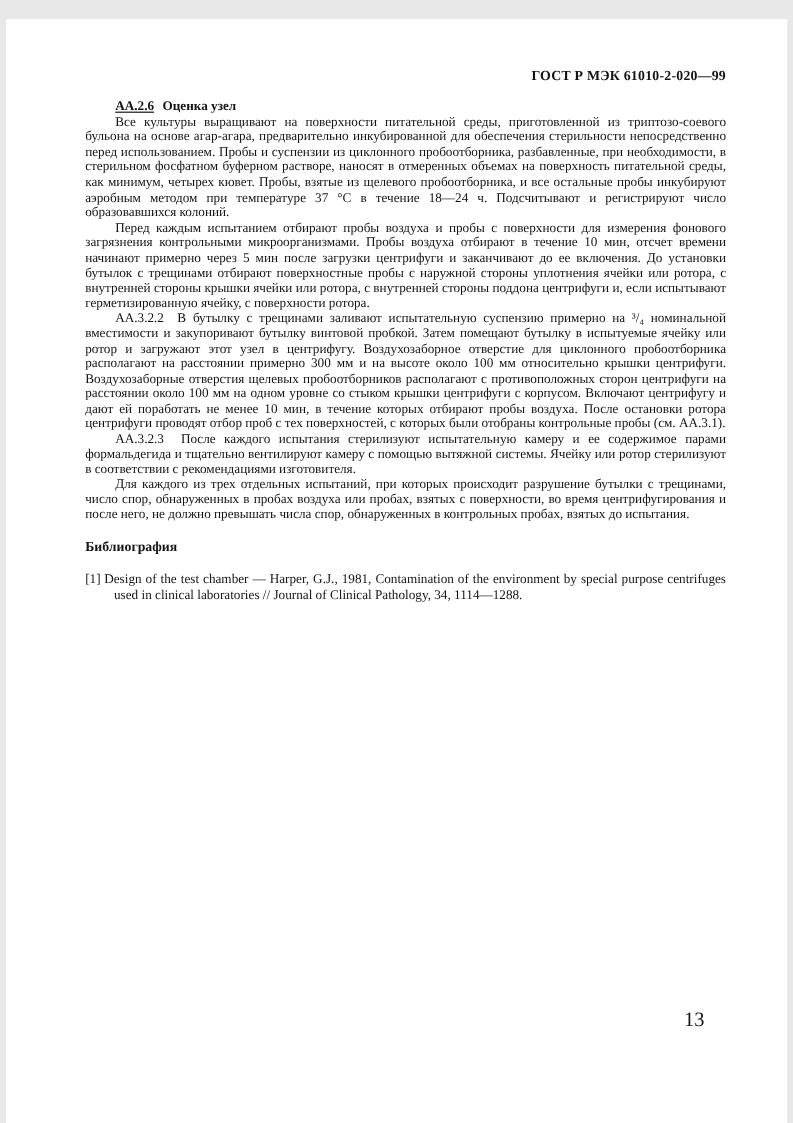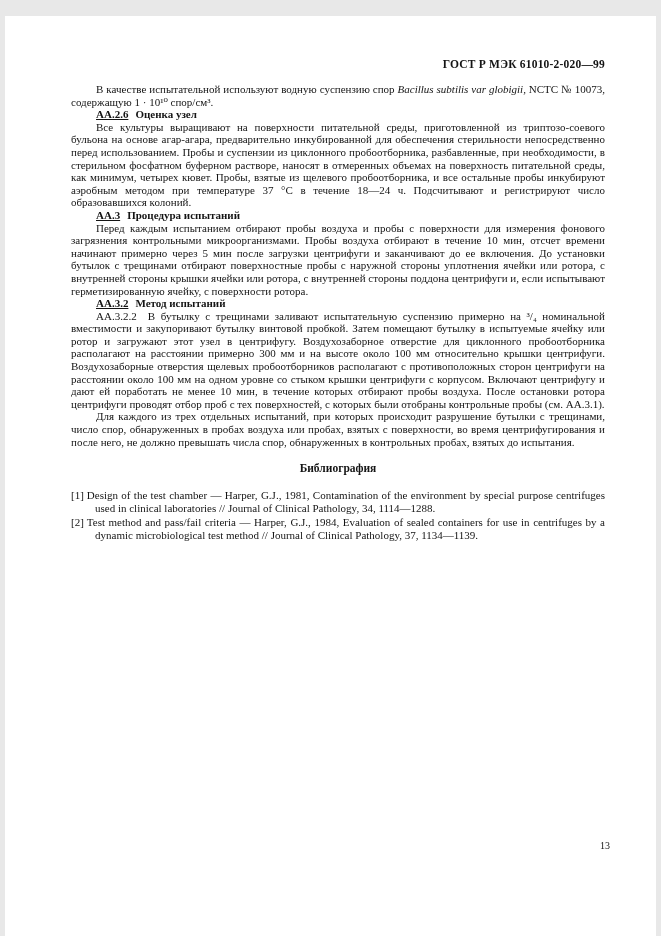--- a/index.html
+++ b/index.html
@@ -35,67 +35,64 @@
   }
   .heading {
     margin: 0 0 0 25px;
     font-size: 11px;
     line-height: 12.6px;
     font-weight: bold;
   }
   .heading .hnum { margin-right: 7px; text-decoration: underline; }
   .bibliography { margin-top: 14px; }
   .bib-title {
-    text-align: center;
+    text-align: left;
     font-weight: bold;
     font-size: 11.5px;
     line-height: 13px;
     margin-bottom: 14px;
   }
   .bib-item {
     font-size: 11px;
     line-height: 13.2px;
     text-align: justify;
     padding-left: 24px;
     text-indent: -24px;
     margin: 0;
   }
   .bib-num { margin-right: 3px; }
   .page-number {
     position: absolute;
     top: 824px;
-    right: 46px;
-    font-size: 10px;
+    right: 69px;
+    font-size: 17px;
   }
   .italic { font-style: italic; }
 </style>
 </head>
 <body>
 
 <div class="page">
   <div class="inner">
 
     <div class="running-header">ГОСТ Р МЭК 61010-2-020—99</div>
 
-    <p class="para"><span>В качестве испытательной используют водную суспензию спор </span><span class="italic">Bacillus subtilis var globigii</span><span>, NCTC № 10073, содержащую 1 · 10¹⁰ спор/см³.</span></p>
 
     <p class="heading"><span class="hnum">АА.2.6</span><span>Оценка узел</span></p>
     <p class="para">Все культуры выращивают на поверхности питательной среды, приготовленной из триптозо-соевого бульона на основе агар-агара, предварительно инкубированной для обеспечения стерильности непосредственно перед использованием. Пробы и суспензии из циклонного пробоотборника, разбавленные, при необходимости, в стерильном фосфатном буферном растворе, наносят в отмеренных объемах на поверхность питательной среды, как минимум, четырех кювет. Пробы, взятые из щелевого пробоотборника, и все остальные пробы инкубируют аэробным методом при температуре 37 °С в течение 18—24 ч. Подсчитывают и регистрируют число образовавшихся колоний.</p>
 
-    <p class="heading"><span class="hnum">АА.3</span><span>Процедура испытаний</span></p>
 
     <p class="para">Перед каждым испытанием отбирают пробы воздуха и пробы с поверхности для измерения фонового загрязнения контрольными микроорганизмами. Пробы воздуха отбирают в течение 10 мин, отсчет времени начинают примерно через 5 мин после загрузки центрифуги и заканчивают до ее включения. До установки бутылок с трещинами отбирают поверхностные пробы с наружной стороны уплотнения ячейки или ротора, с внутренней стороны крышки ячейки или ротора, с внутренней стороны поддона центрифуги и, если испытывают герметизированную ячейку, с поверхности ротора.</p>
 
-    <p class="heading"><span class="hnum">АА.3.2</span><span>Метод испытаний</span></p>
     <p class="para">АА.3.2.2&nbsp; В бутылку с трещинами заливают испытательную суспензию примерно на ³/₄ номинальной вместимости и закупоривают бутылку винтовой пробкой. Затем помещают бутылку в испытуемые ячейку или ротор и загружают этот узел в центрифугу. Воздухозаборное отверстие для циклонного пробоотборника располагают на расстоянии примерно 300 мм и на высоте около 100 мм относительно крышки центрифуги. Воздухозаборные отверстия щелевых пробоотборников располагают с противоположных сторон центрифуги на расстоянии около 100 мм на одном уровне со стыком крышки центрифуги с корпусом. Включают центрифугу и дают ей поработать не менее 10 мин, в течение которых отбирают пробы воздуха. После остановки ротора центрифуги проводят отбор проб с тех поверхностей, с которых были отобраны контрольные пробы (см. АА.3.1).</p>
+    <p class="para">АА.3.2.3&nbsp; После каждого испытания стерилизуют испытательную камеру и ее содержимое парами формальдегида и тщательно вентилируют камеру с помощью вытяжной системы. Ячейку или ротор стерилизуют в соответствии с рекомендациями изготовителя.</p>
 
     <p class="para">Для каждого из трех отдельных испытаний, при которых происходит разрушение бутылки с трещинами, число спор, обнаруженных в пробах воздуха или пробах, взятых с поверхности, во время центрифугирования и после него, не должно превышать числа спор, обнаруженных в контрольных пробах, взятых до испытания.</p>
 
     <div class="bibliography">
       <div class="bib-title">Библиография</div>
       <p class="bib-item"><span class="bib-num">[1]</span><span>Design of the test chamber — Harper, G.J., 1981, Contamination of the environment by special purpose centrifuges used in clinical laboratories // Journal of Clinical Pathology, 34, 1114—1288.</span></p>
-      <p class="bib-item"><span class="bib-num">[2]</span><span>Test method and pass/fail criteria — Harper, G.J., 1984, Evaluation of sealed containers for use in centrifuges by a dynamic microbiological test method // Journal of Clinical Pathology, 37, 1134—1139.</span></p>
     </div>
 
   </div>
 
   <div class="page-number">13</div>
 </div>
 
 </body></html>

